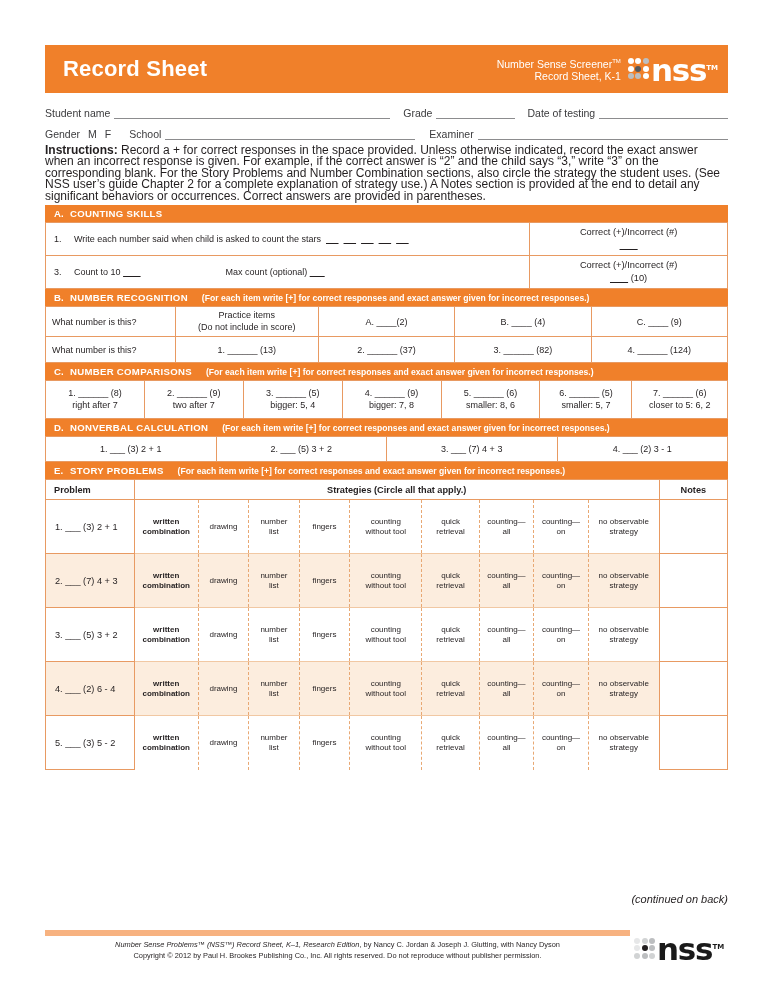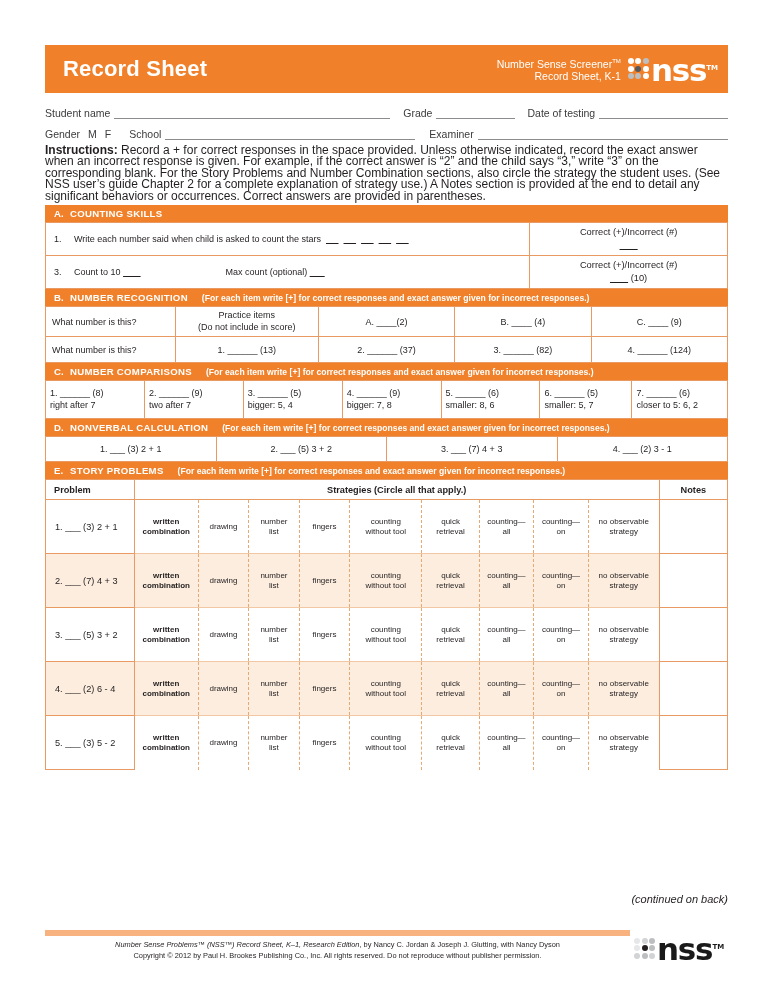--- a/index.html
+++ b/index.html
@@ -88,21 +88,21 @@
   .secA .qtext { padding-left: 8px; }
   .secA .idx { display: inline-block; width: 20px; }
   .secA .scorecell { text-align: center; font-size: 9.3px; line-height: 13px; }
 
   
   .secB td { height: 26px; text-align: center; }
   .secB td.q { text-align: left; padding-left: 6px; font-size: 9px; }
   .secB .two { line-height: 11.5px; }
 
   
-  .secC td { height: 38px; font-size: 8.6px; line-height: 11.5px; }
+  .secC td { height: 38px; text-align: center; font-size: 8.6px; line-height: 11.5px; }
 
   
   .secD td { height: 25px; text-align: center; font-size: 9.2px; }
 
   
   .secE { border-collapse: collapse; width: 100%; table-layout: fixed; }
   .secE td {
     border: 0.8px solid #E89A62; font-size: 8px; text-align: center;
     line-height: 10px; padding: 2px 1px; color: #231f20;
   }

